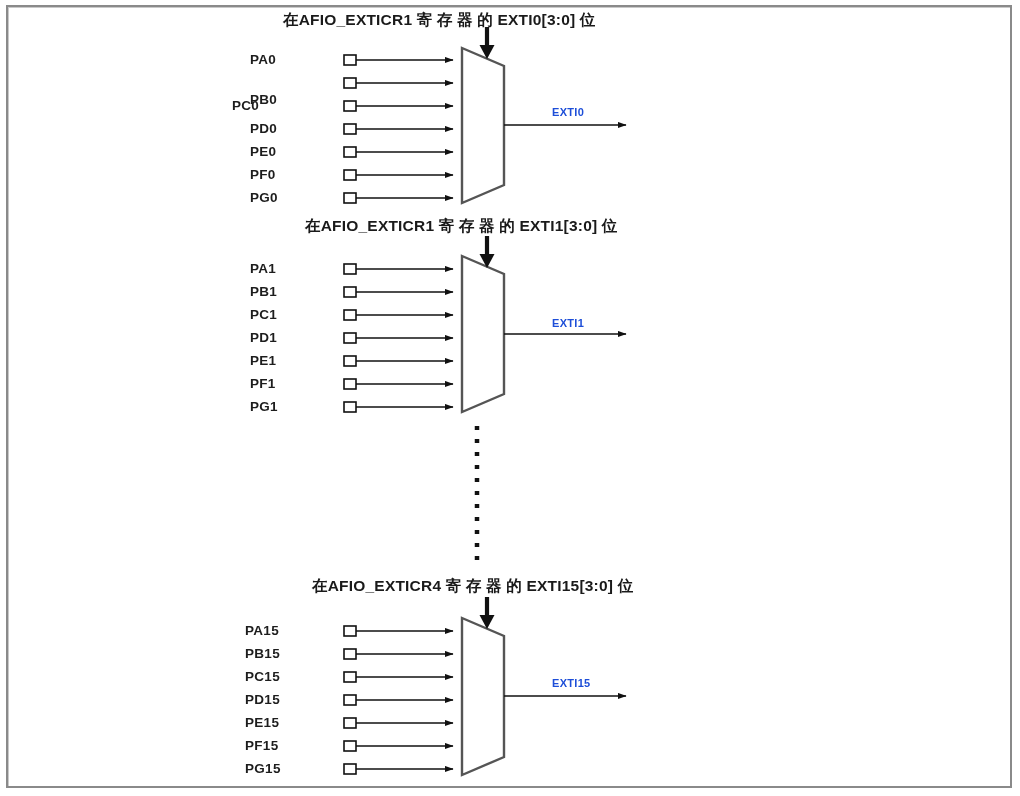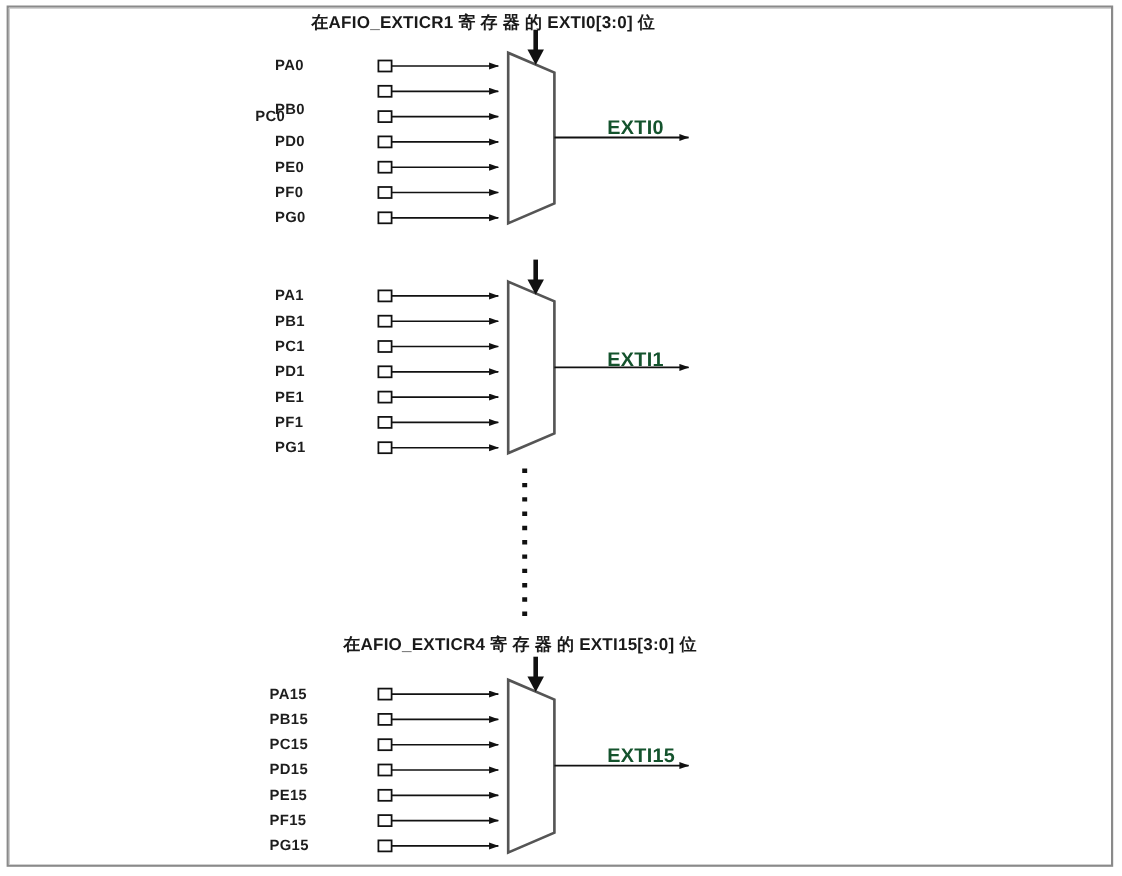--- a/index.html
+++ b/index.html
@@ -58,23 +58,23 @@
     position: absolute;
     font-size: 13.5px;
     font-weight: bold;
     color: #1d1d1d;
     text-align: left;
     white-space: nowrap;
     letter-spacing: 0.3px;
   }
   .out-label {
     position: absolute;
-    font-size: 18px;
+    font-size: 11px;
     font-weight: bold;
-    color: #14532d;
+    color: #1d4ed8;
     white-space: nowrap;
     letter-spacing: 0.3px;
   }
   .watermark {
     position: absolute;
     right: 20px;
     bottom: 8px;
     font-size: 15px;
     color: #bdbdbd;
     white-space: nowrap;
@@ -94,20 +94,21 @@
   <div class="pin-label" style="left:250px; top:52px; width:65px;">PA0</div>
   <div class="pin-label" style="left:250px; top:75px; width:65px;margin-top:17px;">PB0</div>
   <div class="pin-label" style="left:232px; top:98px; width:65px;">PC0</div>
   <div class="pin-label" style="left:250px; top:121px; width:65px;">PD0</div>
   <div class="pin-label" style="left:250px; top:144px; width:65px;">PE0</div>
   <div class="pin-label" style="left:250px; top:167px; width:65px;">PF0</div>
   <div class="pin-label" style="left:250px; top:190px; width:65px;">PG0</div>
 
   <div class="out-label" style="left:552px; top:106px;">EXTI0</div>
 
+  <div class="blk-title" style="left:305px; top:216px;">在AFIO_EXTICR1 寄 存 器 的 EXTI1[3:0] 位</div>
 
   <div class="pin-label" style="left:250px; top:261px; width:65px;">PA1</div>
   <div class="pin-label" style="left:250px; top:284px; width:65px;">PB1</div>
   <div class="pin-label" style="left:250px; top:307px; width:65px;">PC1</div>
   <div class="pin-label" style="left:250px; top:330px; width:65px;">PD1</div>
   <div class="pin-label" style="left:250px; top:353px; width:65px;">PE1</div>
   <div class="pin-label" style="left:250px; top:376px; width:65px;">PF1</div>
   <div class="pin-label" style="left:250px; top:399px; width:65px;">PG1</div>
 
   <div class="out-label" style="left:552px; top:317px;">EXTI1</div>

